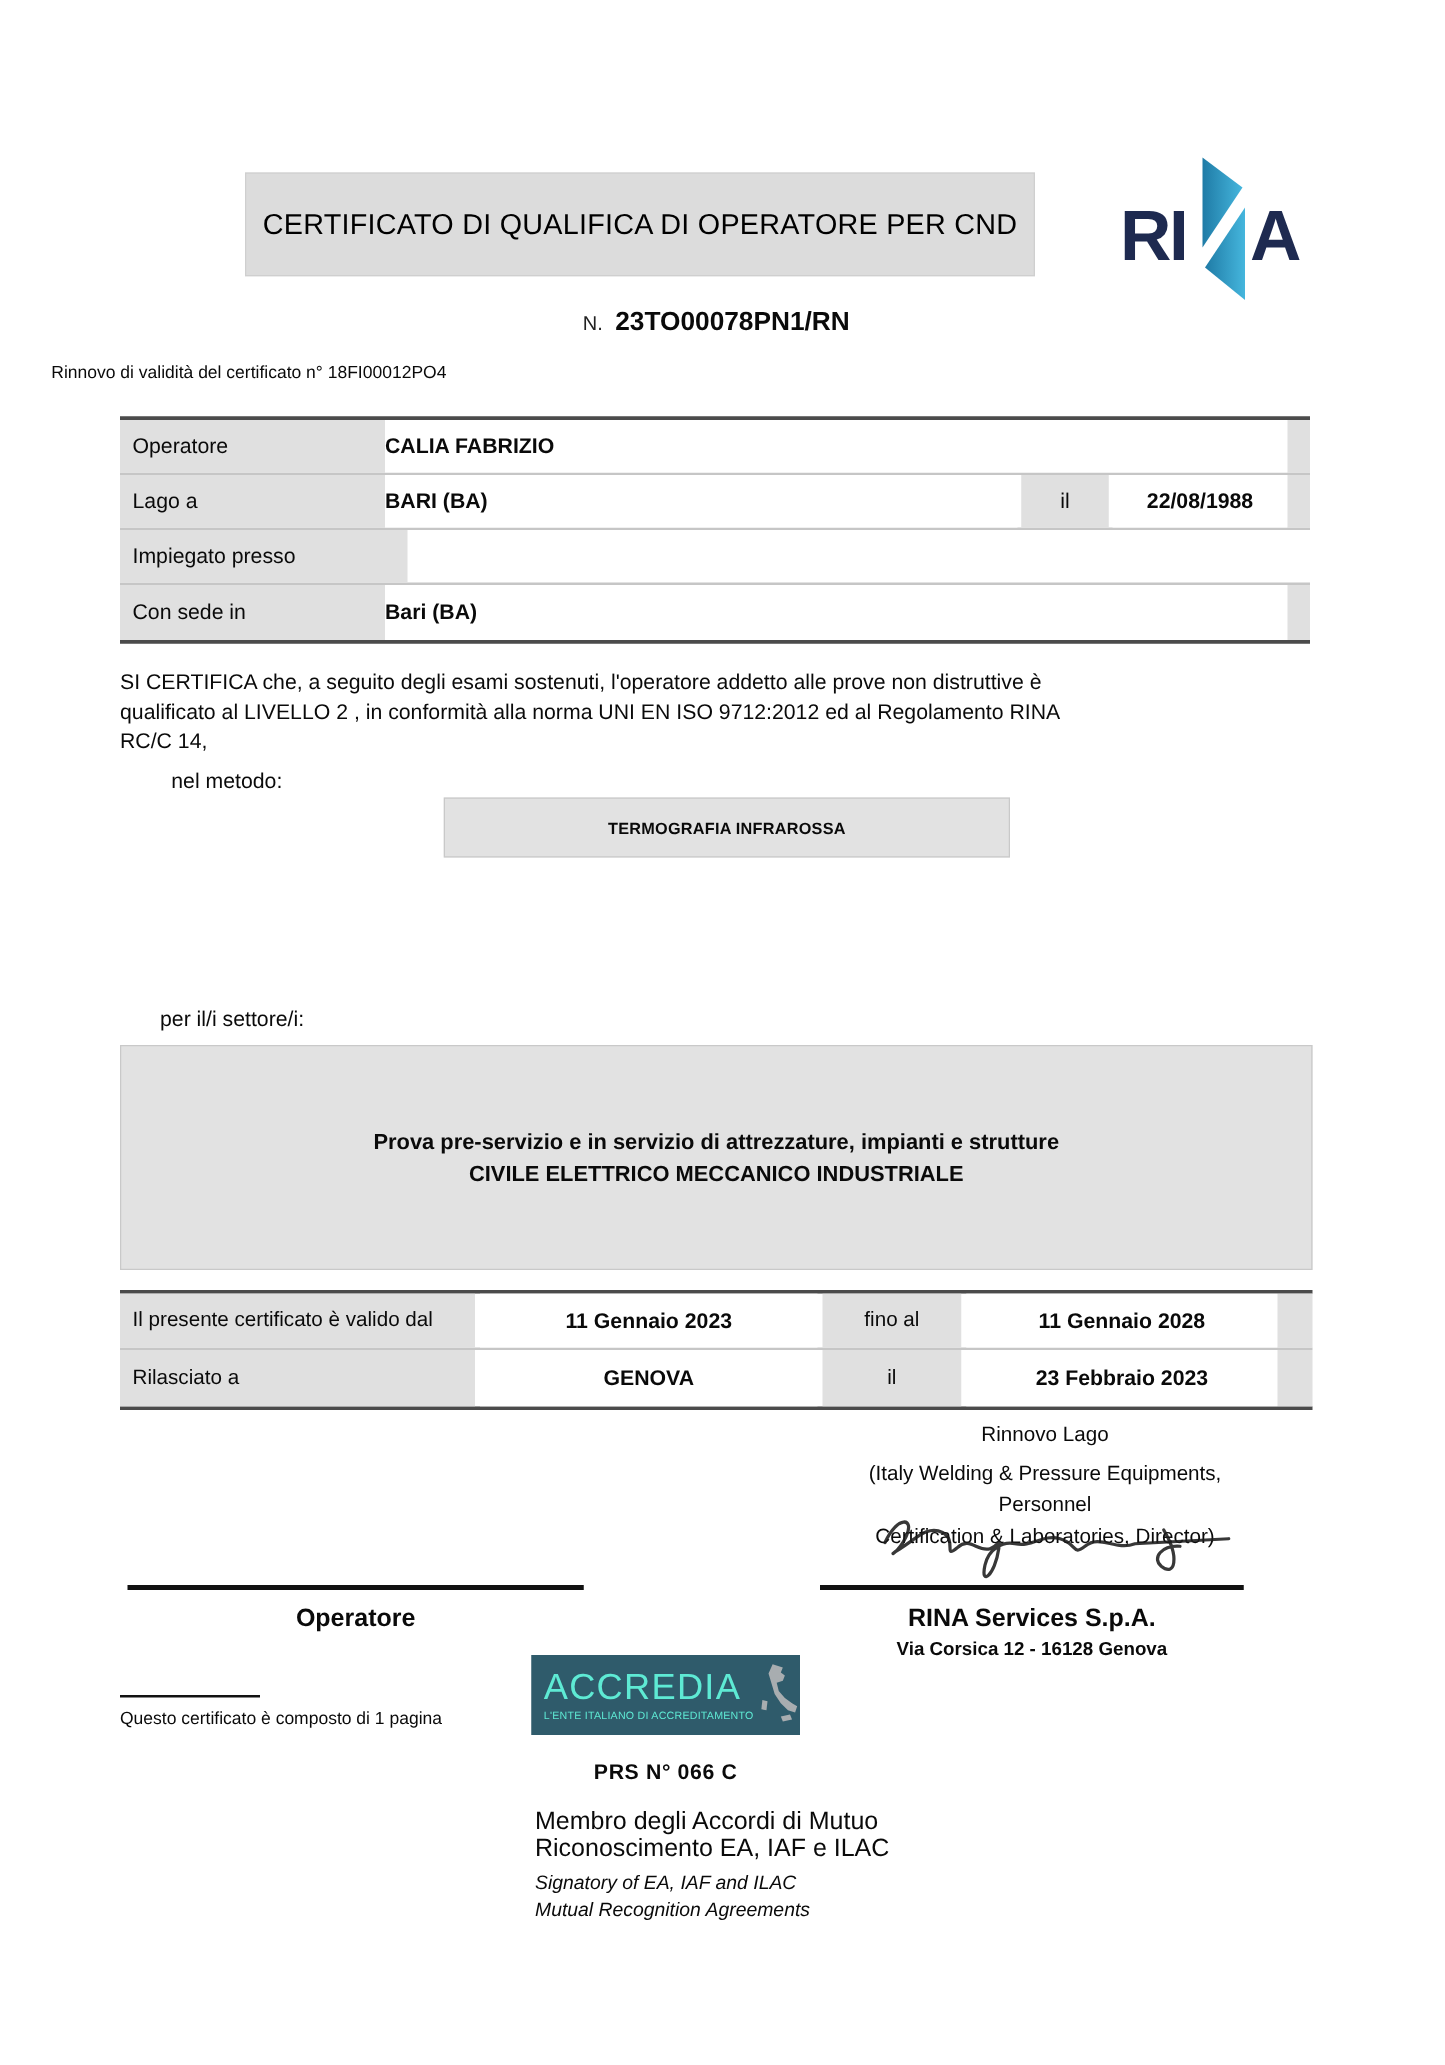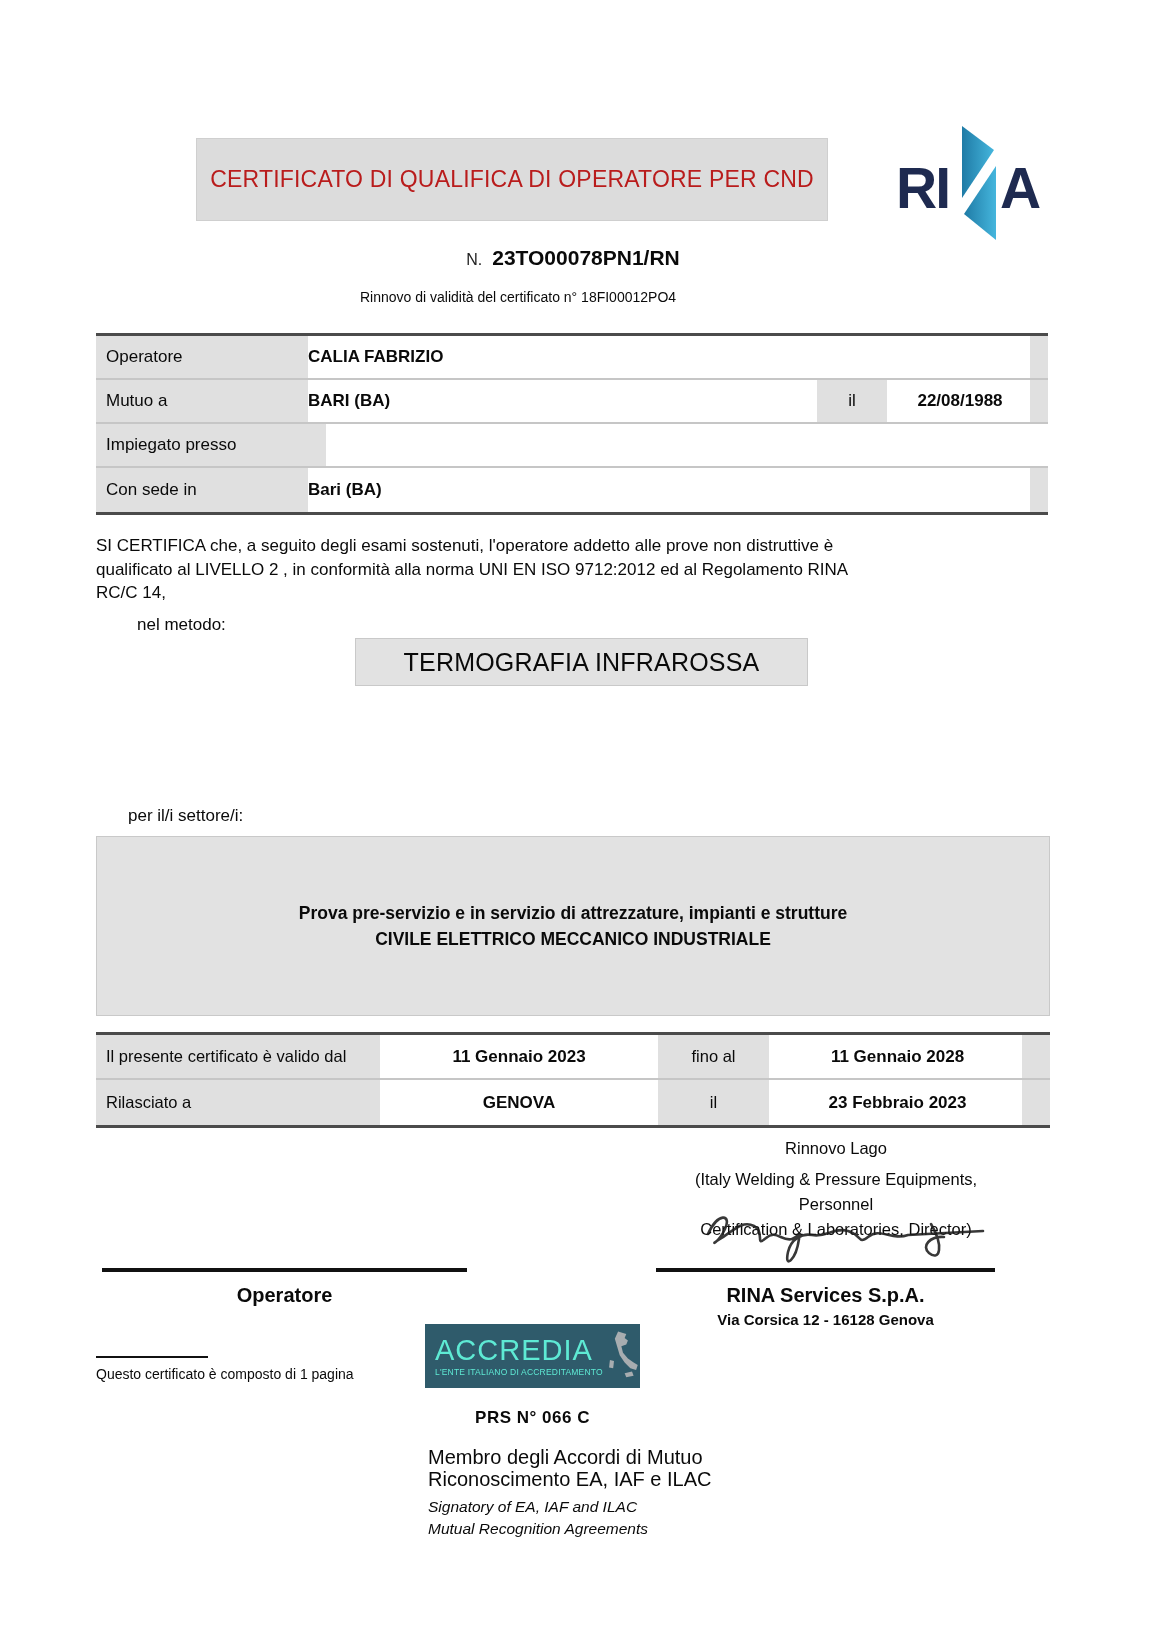--- a/index.html
+++ b/index.html
@@ -3,28 +3,28 @@
 <meta charset="utf-8">
 <style>
   * { margin:0; padding:0; box-sizing:border-box; }
   html,body { background:#ffffff; }
   body { font-family:"Liberation Sans", sans-serif; color:#0a0a0a; }
   .page { position:relative; width:1156px; height:1652px; background:#ffffff; overflow:hidden; }
 
   
   .title-box { position:absolute; left:196px; top:138px; width:632px; height:83px;
     background:#dcdcdc; border:1px solid #cfcfcf; display:flex; align-items:center; justify-content:center; }
-  .title-box span { font-size:23px; letter-spacing:.2px; color:#b91c1c; }
+  .title-box span { font-size:23px; letter-spacing:.2px; color:#000000; }
   .rina-logo { position:absolute; left:896px; top:122px; width:152px; height:120px; }
 
   
   .cert-number { position:absolute; left:96px; top:246px; width:954px; text-align:center; }
   .cert-number .n-label { font-size:16px; margin-right:10px; color:#222; }
   .cert-number .n-value { font-size:21px; font-weight:bold; }
-  .renewal { position:absolute; left:96px; top:289px; width:954px; text-align:center;
+  .renewal { position:absolute; left:96px; top:289px; width:954px; text-align:left;
     font-size:14px; transform:translateX(-55px); }
 
   
   .op-table { position:absolute; left:96px; top:333px; width:952px;
     border-top:3px solid #4b4b4b; border-bottom:3px solid #4b4b4b; }
   .op-row { display:flex; height:44px; align-items:stretch; border-bottom:2px solid #c6c6c6; background:#fff; }
   .op-row:last-child { border-bottom:none; }
   .op-label { width:212px; background:#e0e0e0; display:flex; align-items:center; padding-left:10px;
     font-size:17px; flex:none; }
   .op-value { flex:1; display:flex; align-items:center; padding-left:0; font-size:17px; font-weight:bold; background:#fff; }
@@ -33,21 +33,21 @@
   .op-value2 { width:140px; flex:none; display:flex; align-items:center; justify-content:center;
     font-size:17px; font-weight:bold; background:#fff; }
   .op-strip { width:18px; flex:none; background:#e0e0e0; }
 
   
   .cert-par { position:absolute; left:96px; top:534px; width:960px; font-size:17px; line-height:23.5px; }
   .cert-par div { white-space:nowrap; }
   .method-label { position:absolute; left:137px; top:615px; font-size:17px; }
   .method-box { position:absolute; left:355px; top:638px; width:453px; height:48px;
     background:#e2e2e2; border:1px solid #c9c9c9; display:flex; align-items:center; justify-content:center; }
-  .method-box span { font-size:25px; font-weight:normal; letter-spacing:.2px; }
+  .method-box span { font-size:13px; font-weight:bold; letter-spacing:.2px; }
 
   .sector-label { position:absolute; left:128px; top:806px; font-size:17px; }
   .sector-box { position:absolute; left:96px; top:836px; width:954px; height:180px;
     background:#e2e2e2; border:1px solid #c9c9c9; display:flex; flex-direction:column;
     align-items:center; justify-content:center; }
   .sector-box div { font-size:17.5px; font-weight:bold; line-height:26px; text-align:center; }
 
   
   .val-table { position:absolute; left:96px; top:1032px; width:954px;
     border-top:3px solid #4b4b4b; border-bottom:3px solid #4b4b4b; }
@@ -119,21 +119,21 @@
   </div>
   <div class="renewal">Rinnovo di validità del certificato n° 18FI00012PO4</div>
 
   <div class="op-table">
     <div class="op-row">
       <div class="op-label">Operatore</div>
       <div class="op-value">CALIA FABRIZIO</div>
       <div class="op-strip"></div>
     </div>
     <div class="op-row">
-      <div class="op-label">Mutuo a</div>
+      <div class="op-label">Lago a</div>
       <div class="op-value">BARI (BA)</div>
       <div class="op-mid">il</div>
       <div class="op-value2">22/08/1988</div>
       <div class="op-strip"></div>
     </div>
     <div class="op-row">
       <div class="op-label">Impiegato presso</div>
       <div class="op-strip"></div>
     </div>
     <div class="op-row">

